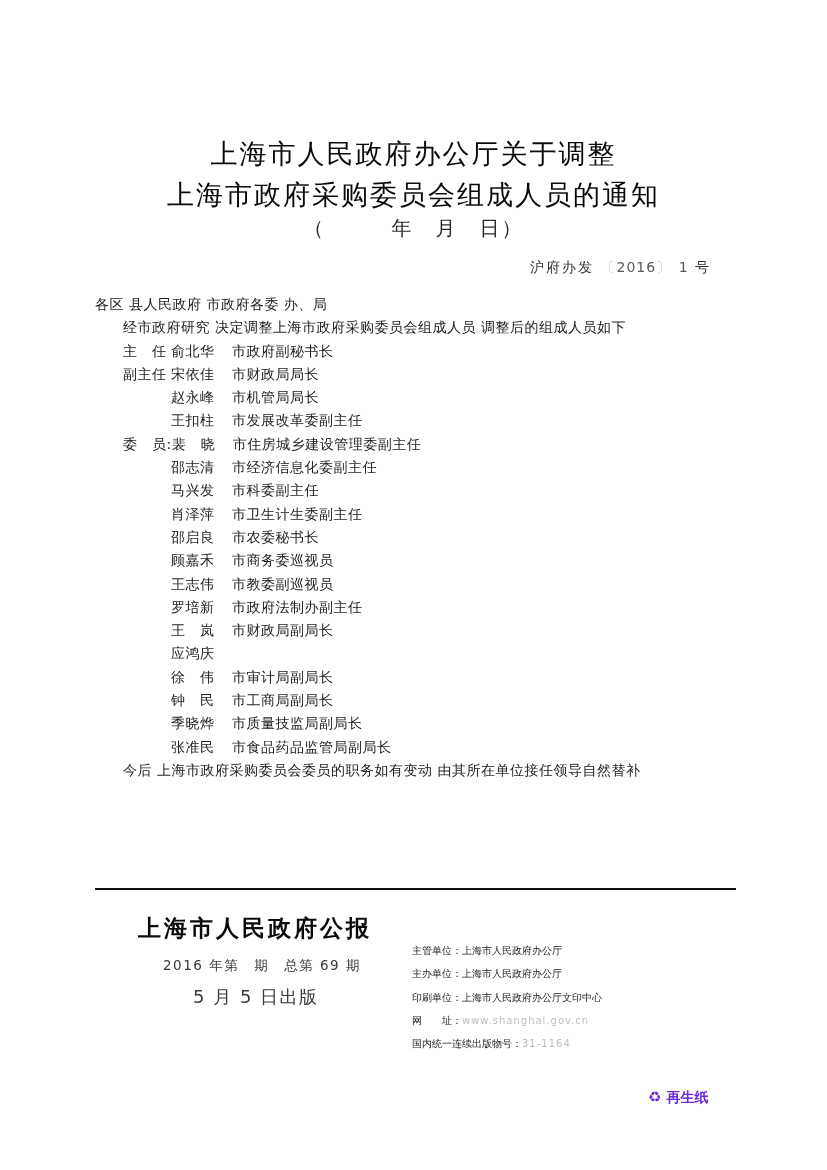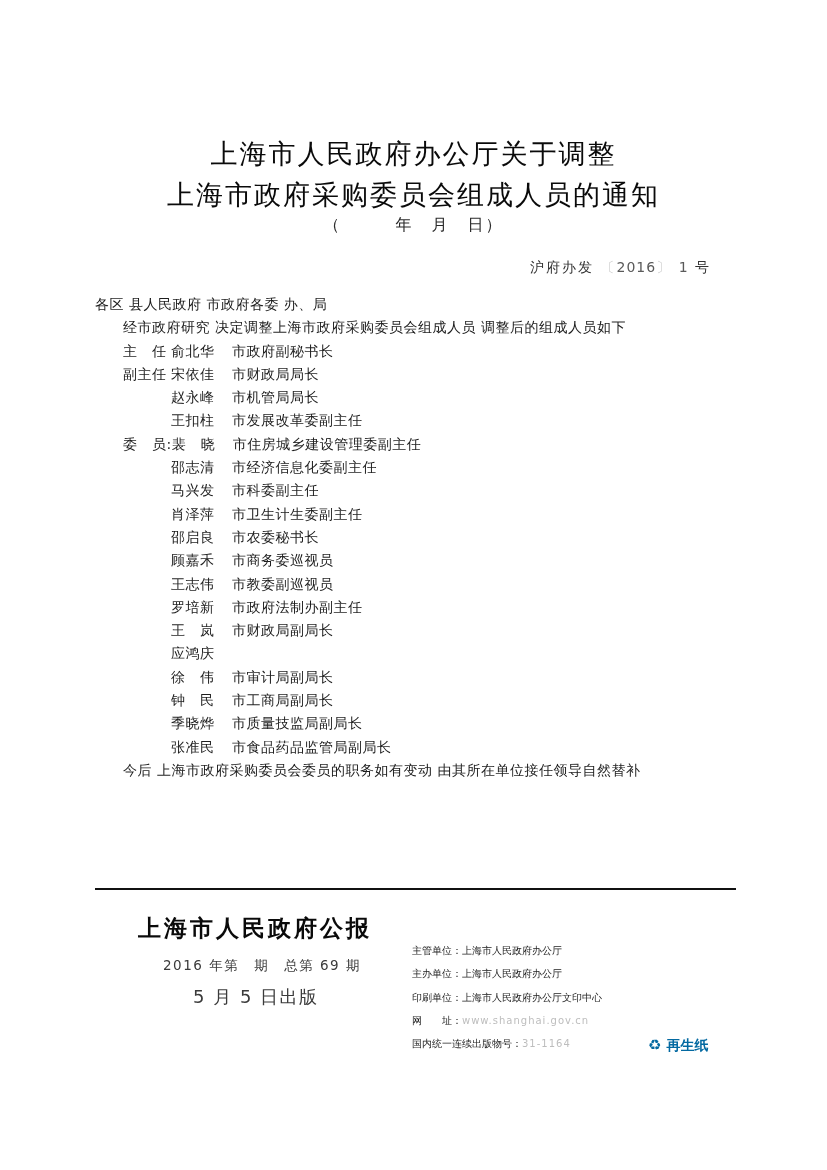--- a/index.html
+++ b/index.html
@@ -10,40 +10,40 @@
     font-family:"DejaVu Sans","Liberation Sans",sans-serif;
     color:#1c1c1c;
     overflow:hidden;
     margin:0 auto;
   }
   .centered{position:absolute;left:0;width:100%;text-align:center;}
   .doc-title{font-size:27px;font-weight:normal;letter-spacing:2px;color:#0a0a0a;
     font-family:"DejaVu Serif","Liberation Serif",serif;}
   .title-line1{top:136px;}
   .title-line2{top:177px;}
-  .date-line{top:215px;font-size:16px;letter-spacing:2px;color:#2a2a2a;}
+  .date-line{top:215px;font-size:20px;letter-spacing:2px;color:#2a2a2a;}
   .doc-number{position:absolute;top:259px;right:116px;font-size:14px;color:#333;letter-spacing:2px;margin-left:28px;}
   .doc-number .bracket{color:#c4c4c4;}
   .doc-number .digits{color:#5a5a5a;letter-spacing:1px;}
   .body-block{position:absolute;top:293px;left:95px;width:645px;font-size:14px;
     line-height:23.3px;color:#1d1d1d;letter-spacing:0.5px;}
   .indent{padding-left:28px;}
   .roster-row{display:flex;}
   .r-label{flex:0 0 48px;margin-left:28px;white-space:nowrap;}
   .r-name{flex:0 0 61px;white-space:nowrap;}
   .r-title{white-space:nowrap;}
   .footer-divider{position:absolute;top:888px;left:95px;width:641px;border-top:2px solid #111;}
   .gazette-title{position:absolute;top:913px;left:138px;font-size:23px;font-weight:bold;
     letter-spacing:3px;color:#0a0a0a;font-family:"DejaVu Serif","Liberation Serif",serif;}
   .issue-line{position:absolute;top:957px;left:163px;font-size:13.5px;color:#3a3a3a;letter-spacing:1.5px;}
   .publish-line{position:absolute;top:985px;left:193px;font-size:18px;color:#3a3a3a;letter-spacing:1.5px;}
   .publisher-block{position:absolute;top:939px;left:412px;font-size:10px;line-height:23.3px;color:#1d1d1d;}
   .publisher-row{white-space:nowrap;}
   .publisher-row .p-value.faint{color:#bdbdbd;letter-spacing:1px;}
-  .recycle-badge{position:absolute;top:1036px;left:648px;font-size:14px;font-weight:bold;color:#0369a1;}
+  .recycle-badge{position:absolute;top:1088px;left:648px;font-size:14px;font-weight:bold;color:#6d28d9;}
   .recycle-badge .glyph{font-size:15px;font-weight:normal;margin-right:5px;}
 </style>
 </head>
 <body>
 
 <div class="page">
 
   <div class="centered doc-title title-line1">上海市人民政府办公厅关于调整</div>
   <div class="centered doc-title title-line2">上海市政府采购委员会组成人员的通知</div>
   <div class="centered date-line">（　　　年　月　日）</div>

